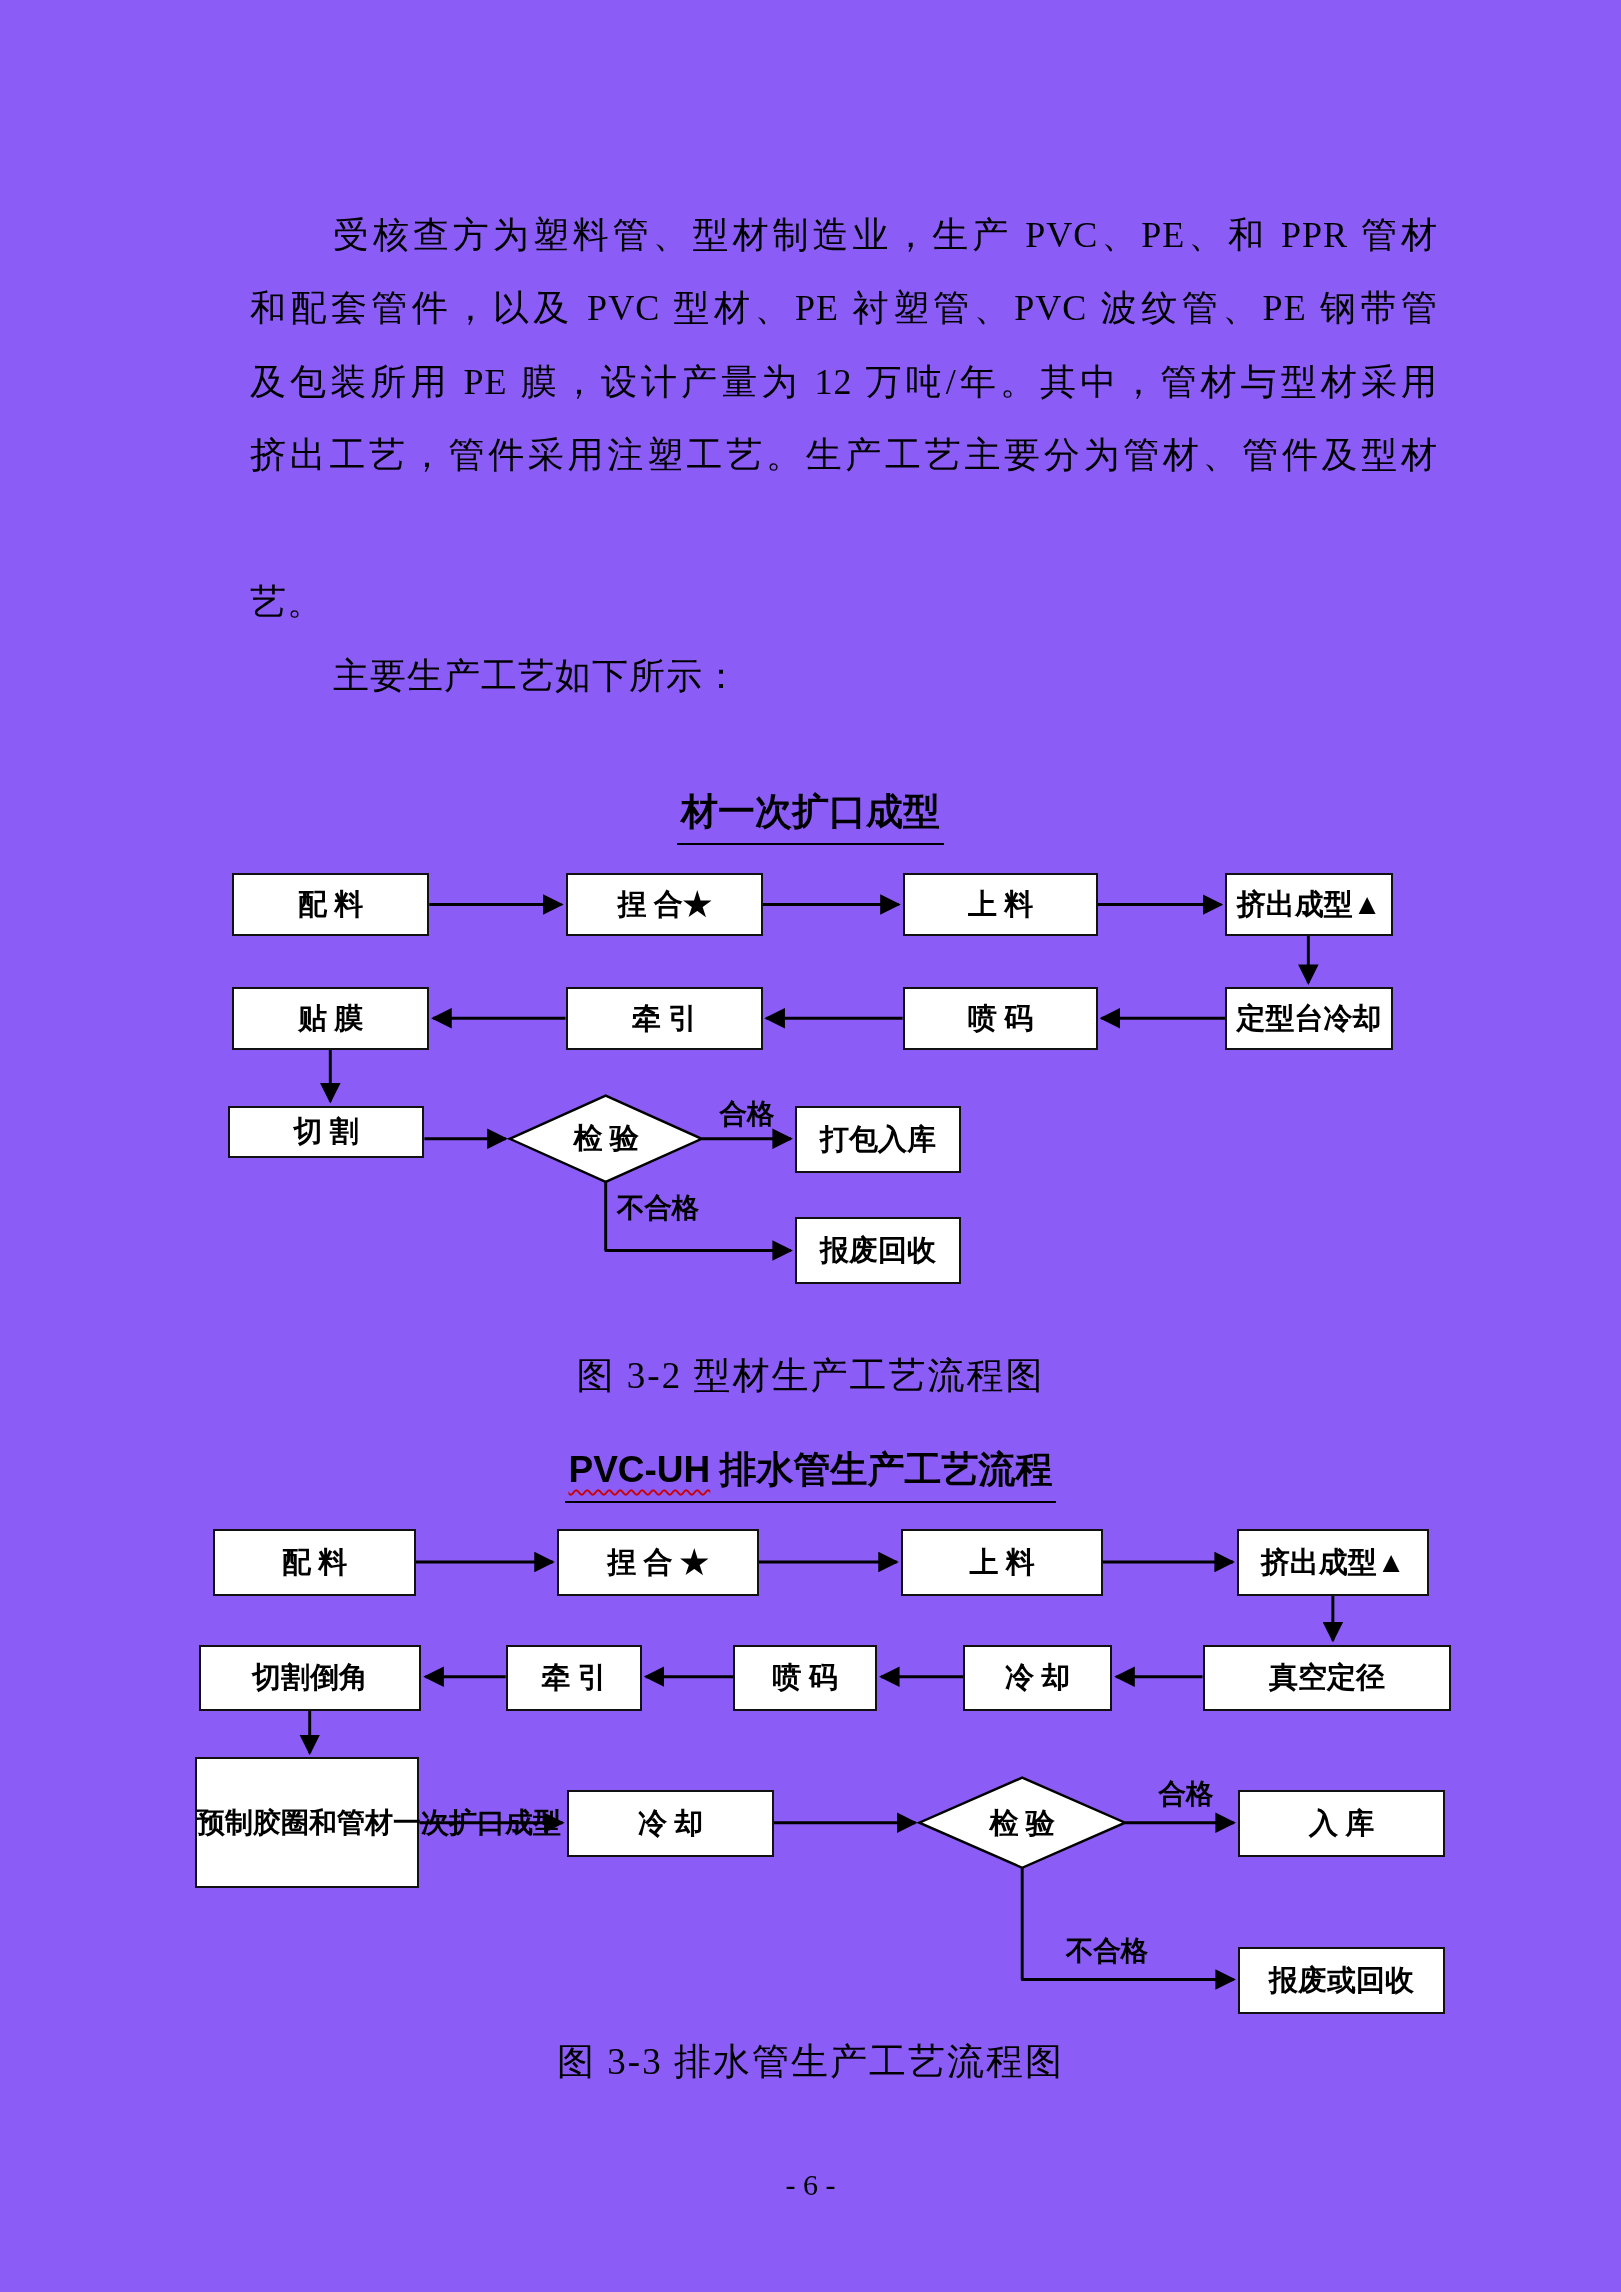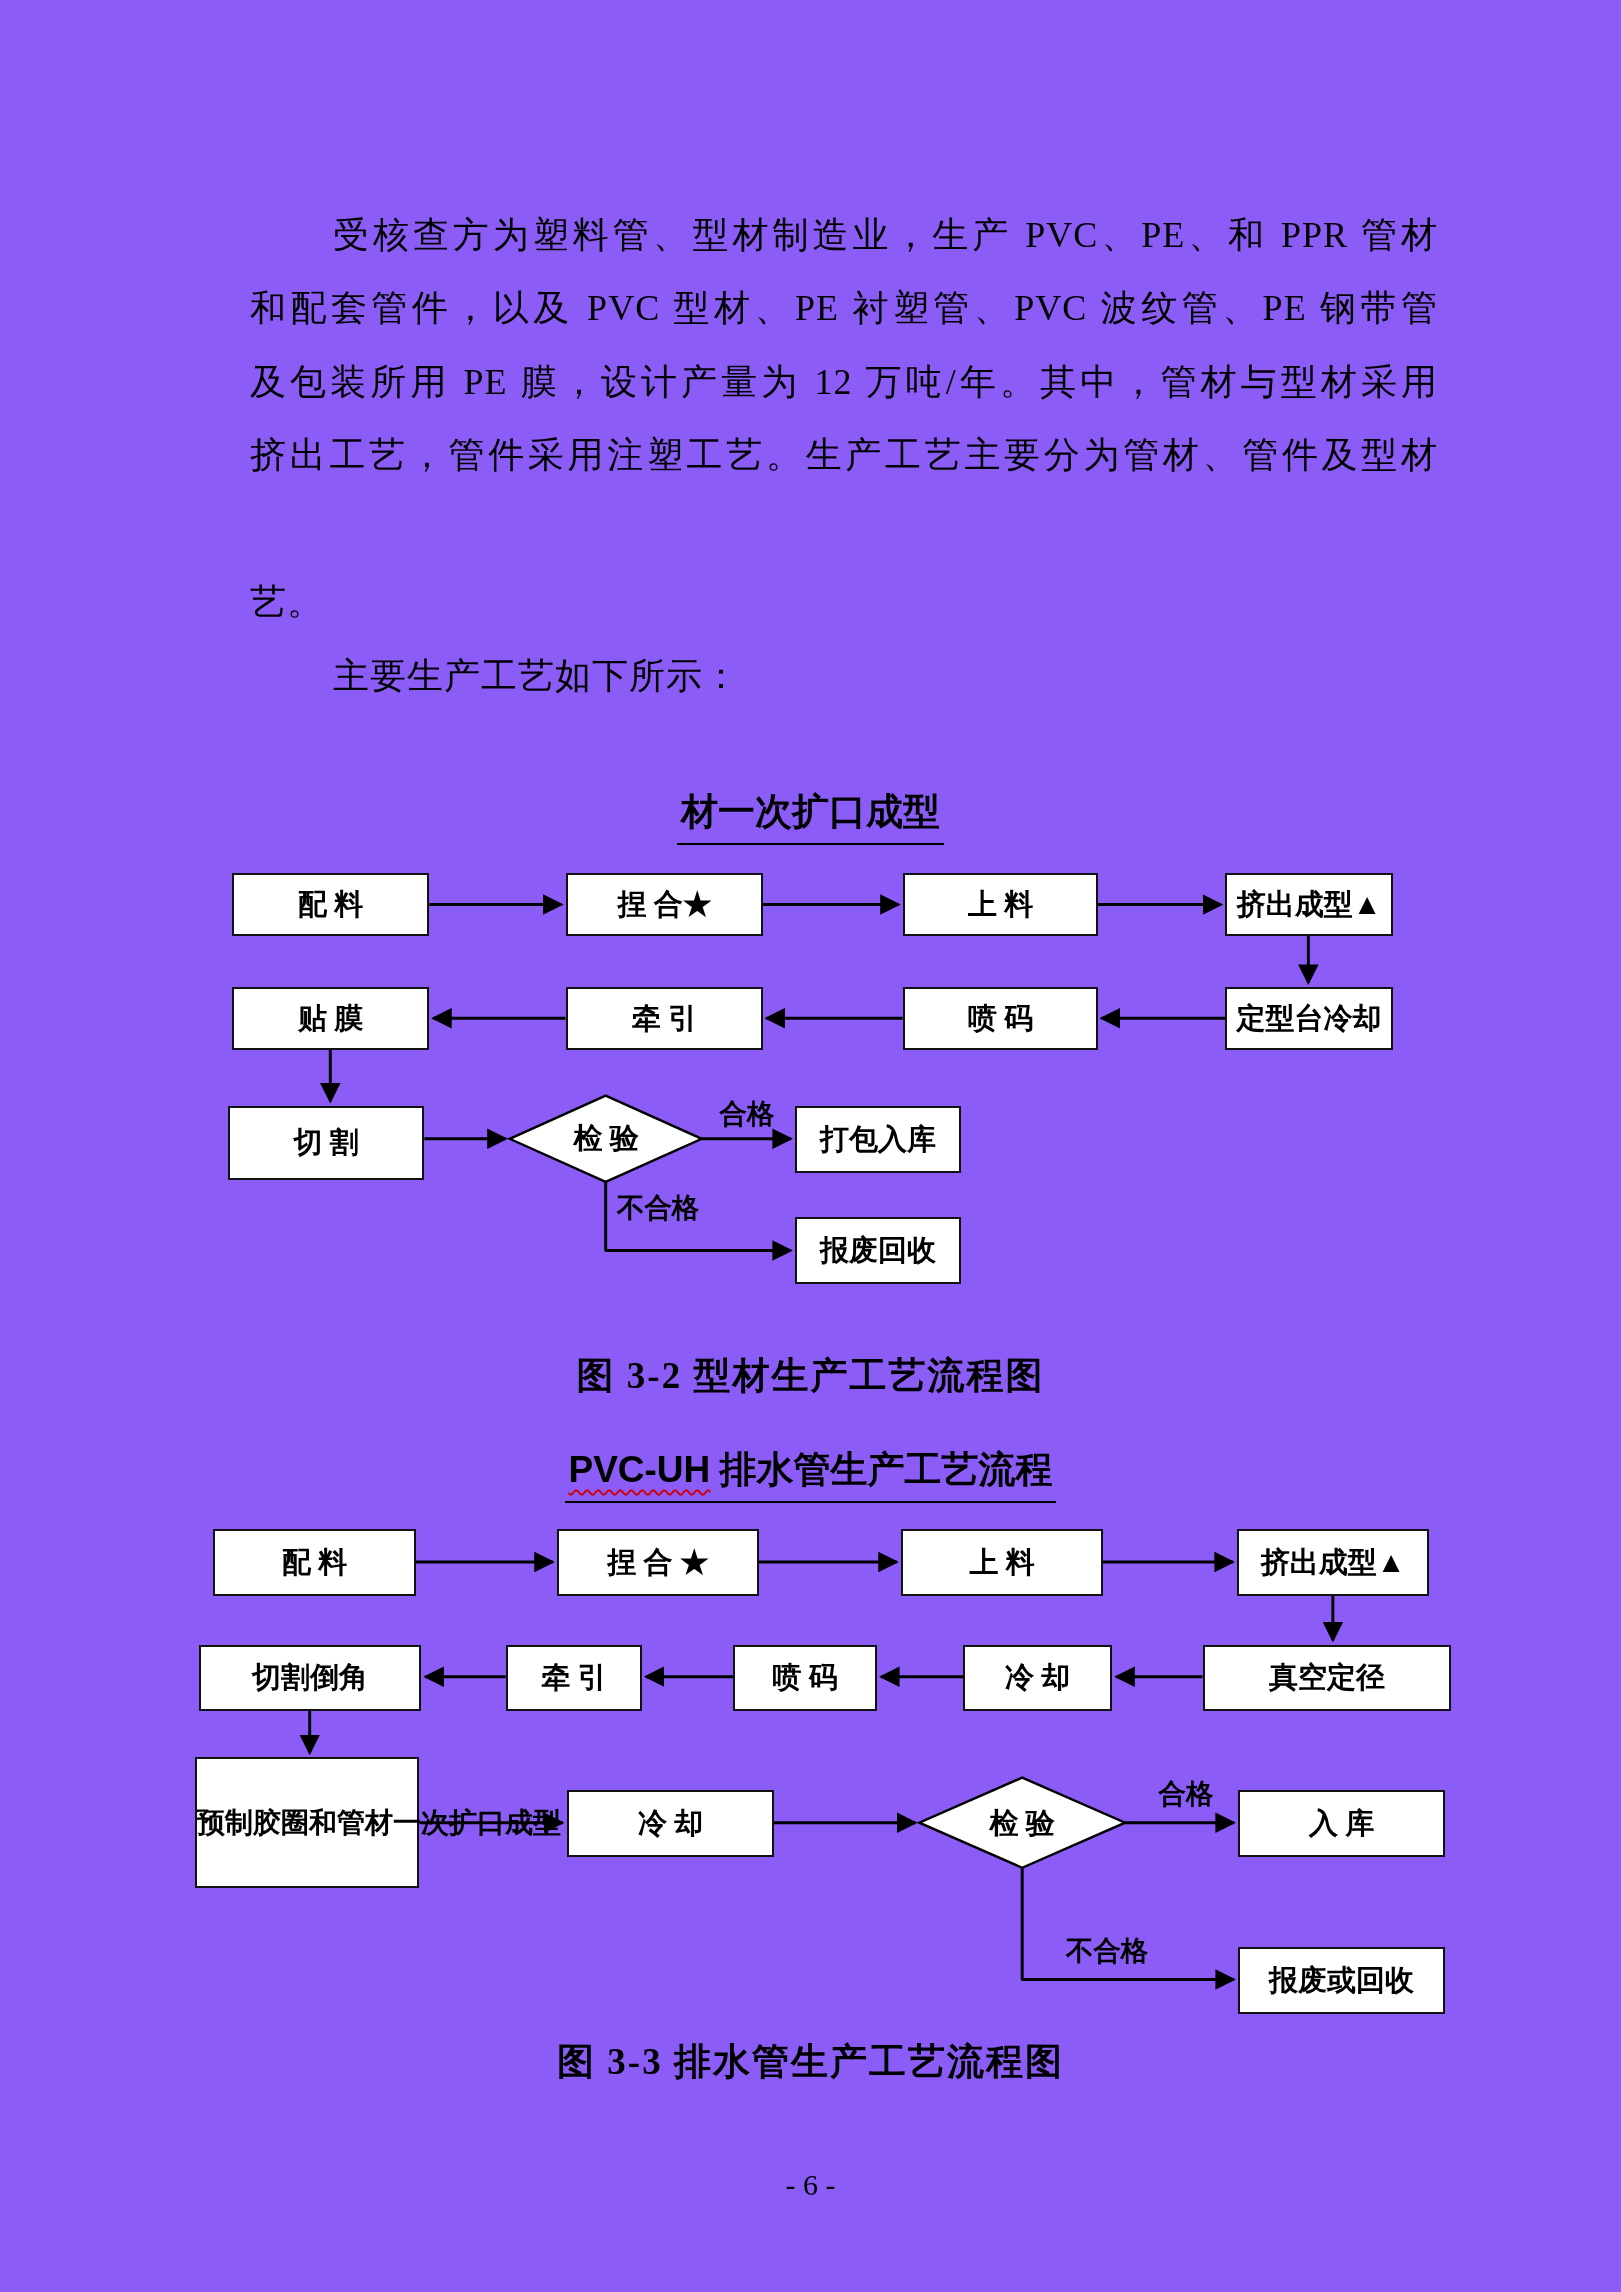--- a/index.html
+++ b/index.html
@@ -11,21 +11,21 @@
   .pline.first{padding-left:83px;width:1105px;}
   .pline.last{text-align:left;text-align-last:left;}
   .pintro{position:absolute;left:333px;font-size:36px;line-height:49px;letter-spacing:1px;}
   
   .ctr{position:absolute;left:0;width:1621px;text-align:center;}
   .h-title{font-size:37px;font-weight:bold;}
   .utitle{display:inline-block;border-bottom:2.9px solid #000;padding:0 3.9px 5.9px 3.9px;}
   .latin-wavy{font-family:"Liberation Sans","DejaVu Sans",sans-serif;
               text-decoration:underline wavy #cc0000 2px;text-underline-offset:6.9px;
               text-decoration-skip-ink:none;}
-  .caption{font-size:37px;font-weight:bold;letter-spacing:2px;}
+  .caption{font-size:37px;font-weight:normal;letter-spacing:2px;}
   .pagenum{font-size:30px;}
   
   .fbox{position:absolute;box-sizing:border-box;border:2px solid #111;background:#fff;
         display:flex;align-items:center;justify-content:center;
         font-weight:bold;font-size:29px;white-space:nowrap;}
   .fbox.tall{justify-content:space-evenly;font-size:28px;}
   .dlabel{position:absolute;display:flex;align-items:center;justify-content:center;
           font-weight:bold;font-size:29px;text-align:center;}
   .elabel{position:absolute;font-weight:bold;font-size:27.4px;text-align:center;}
   .elabel.left{text-align:left;}
@@ -71,21 +71,21 @@
   </svg>
 
   <div class="fbox" style="left:232px;top:873px;width:197px;height:63px">配 料</div>
   <div class="fbox" style="left:566px;top:873px;width:197px;height:63px">捏 合★</div>
   <div class="fbox" style="left:903px;top:873px;width:195px;height:63px">上 料</div>
   <div class="fbox" style="left:1225px;top:873px;width:168px;height:63px">挤出成型▲</div>
   <div class="fbox" style="left:1225px;top:987px;width:168px;height:63px">定型台冷却</div>
   <div class="fbox" style="left:903px;top:987px;width:195px;height:63px">喷 码</div>
   <div class="fbox" style="left:566px;top:987px;width:197px;height:63px">牵 引</div>
   <div class="fbox" style="left:232px;top:987px;width:197px;height:63px">贴 膜</div>
-  <div class="fbox" style="left:228px;top:1106px;width:196px;height:74px">切 割</div>
+  <div class="fbox" style="left:228px;top:1106px;width:196px;height:52px">切 割</div>
   <div class="dlabel" style="left:510px;top:1117px;width:192px;height:43px">检 验</div>
   <div class="fbox" style="left:795px;top:1106px;width:166px;height:67px">打包入库</div>
   <div class="fbox" style="left:795px;top:1217px;width:166px;height:67px">报废回收</div>
   <div class="elabel" style="left:698px;top:1096px;width:98px">合格</div>
   <div class="elabel left" style="left:617px;top:1190px;width:137px">不合格</div>
 
   <div class="ctr caption" style="top:1351px">图 3-2 型材生产工艺流程图</div>
 
   <div class="ctr h-title" style="top:1445px">
     <span class="utitle">

